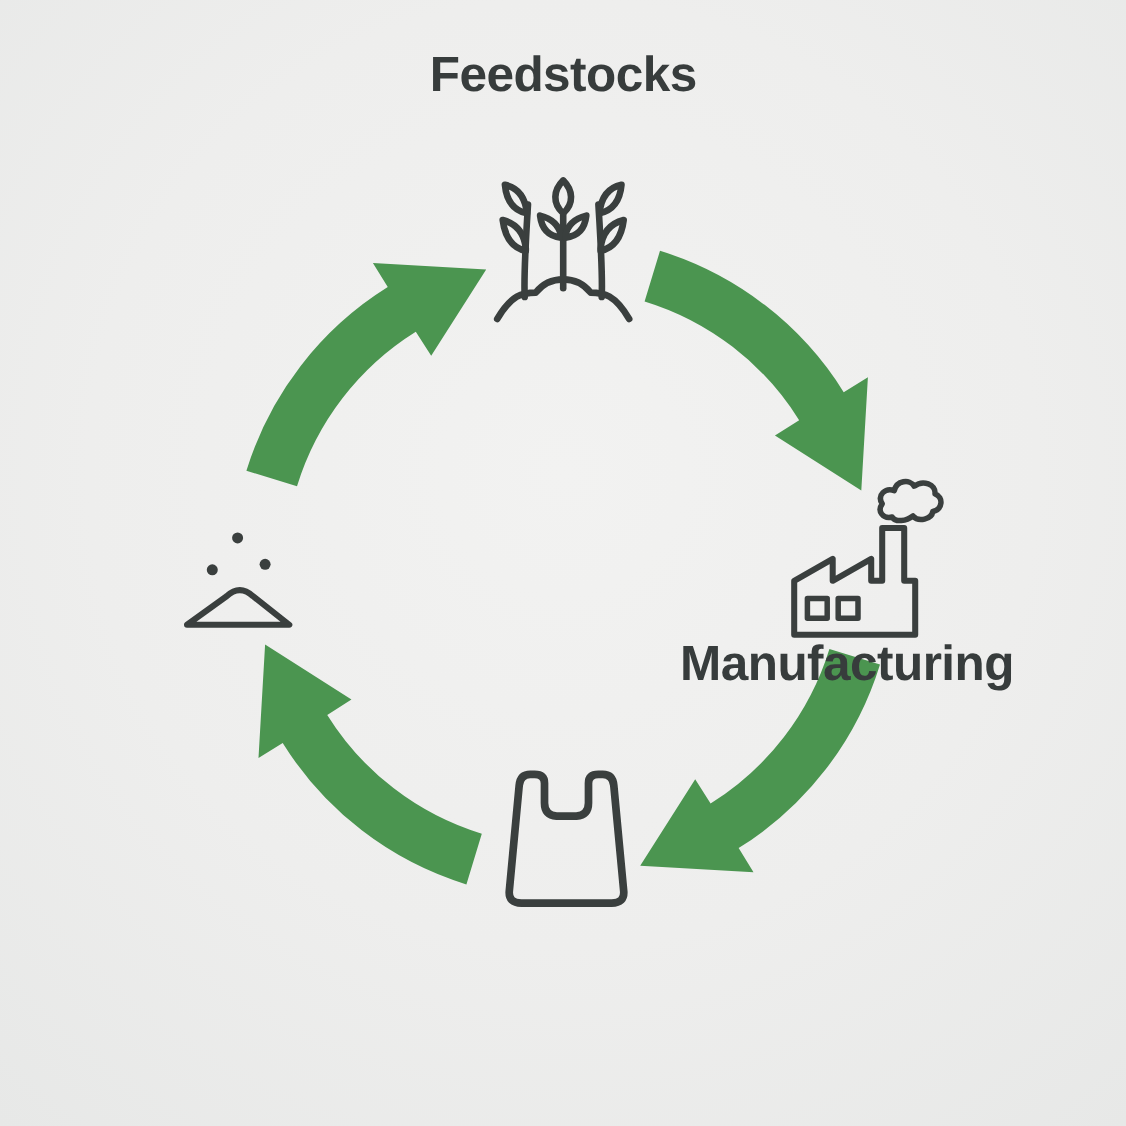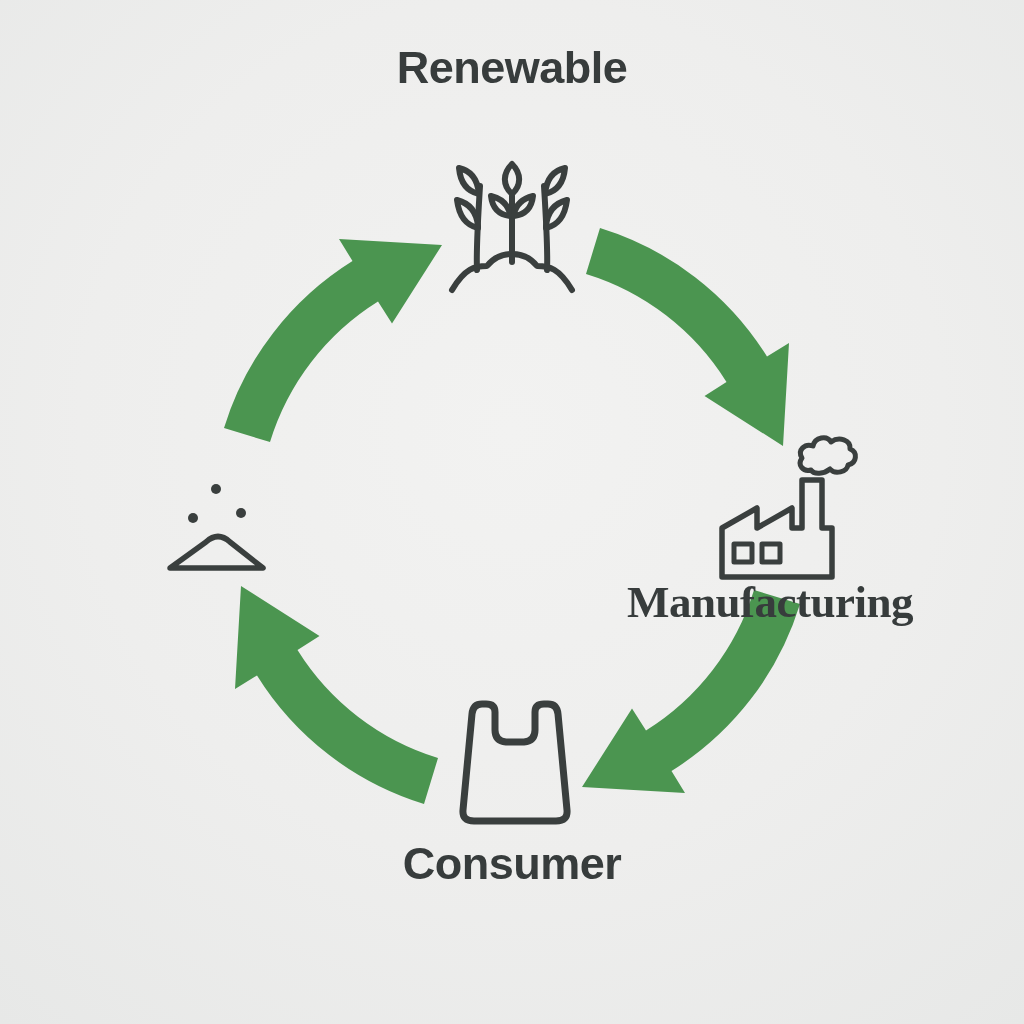--- a/index.html
+++ b/index.html
@@ -28,21 +28,21 @@
   .icon .dot{fill:currentColor;stroke:none;}
   .label{
     position:absolute;
     color:var(--label-text);
     font-size:45px;font-weight:700;letter-spacing:-0.5px;
     text-align:center;line-height:1.14;
     white-space:nowrap;
   }
   .label span{display:block;}
   .label-renewable{top:42px;left:0;width:1024px;}
-  .label-manufacturing{top:577px;left:570px;width:400px;font-family:Liberation Serif, serif;}
+  .label-manufacturing{top:577px;left:570px;width:400px;}
   .label-consumer{top:838px;left:0;width:1024px;}
   .label-biodegradation{top:577px;left:13px;width:400px;}
   .icon-plant{left:447px;top:154px;}
   .icon-factory{left:719px;top:432px;}
   .icon-bag{left:458px;top:700px;}
   .icon-compost{left:163px;top:478px;}
 </style>
 </head>
 <body>
 
@@ -59,21 +59,21 @@
                A 253 253 0 0 0 586 274
                Z"></path>
     </defs>
     <use href="#arc-arrow"></use>
     <use href="#arc-arrow" transform="rotate(90 512 516)"></use>
     <use href="#arc-arrow" transform="rotate(180 512 516)"></use>
     <use href="#arc-arrow" transform="rotate(270 512 516)"></use>
   </svg>
 
   <div class="label label-renewable">
-    <span>Renewable</span>
+    <span>Feedstocks</span>
   </div>
   <svg class="icon icon-plant" width="130" height="140" viewBox="0 0 130 140">
 
     <path class="st" stroke-width="6" d="M5,136 C18,114 28,112 40,112 A32,32 0 0 1 90,112 C102,112 112,114 125,136"></path>
 
     <path class="st" stroke-width="6" d="M65,108 L65,42"></path>
     <path class="st" stroke-width="6" d="M65,10 C74,19 75,31 65,40 C55,31 56,19 65,10 Z"></path>
     <path class="st" stroke-width="6" d="M63,62 Q46,60 44,42 Q60,46 63,60 Z"></path>
     <path class="st" stroke-width="6" d="M67,62 Q84,60 86,42 Q70,46 67,60 Z"></path>
 
@@ -118,21 +118,20 @@
              Q77,41 77,30
              L77,12
              Q77,4 86,4
              L90,4
              Q99,4 100,14
              L109,110
              Q110,121 98,121
              Z"></path>
   </svg>
   <div class="label label-consumer">
-    <span>Consumer</span>
   </div>
 
   <svg class="icon icon-compost" width="106" height="98" viewBox="0 0 106 98">
     <circle class="dot" cx="53" cy="11" r="5"></circle>
     <circle class="dot" cx="30" cy="40" r="5"></circle>
     <circle class="dot" cx="78" cy="35" r="5"></circle>
     <path class="st" stroke-width="5.5" d="M7,90 L43,64 Q55,53 67,64 L100,90 Z"></path>
   </svg>
 
 </div>

